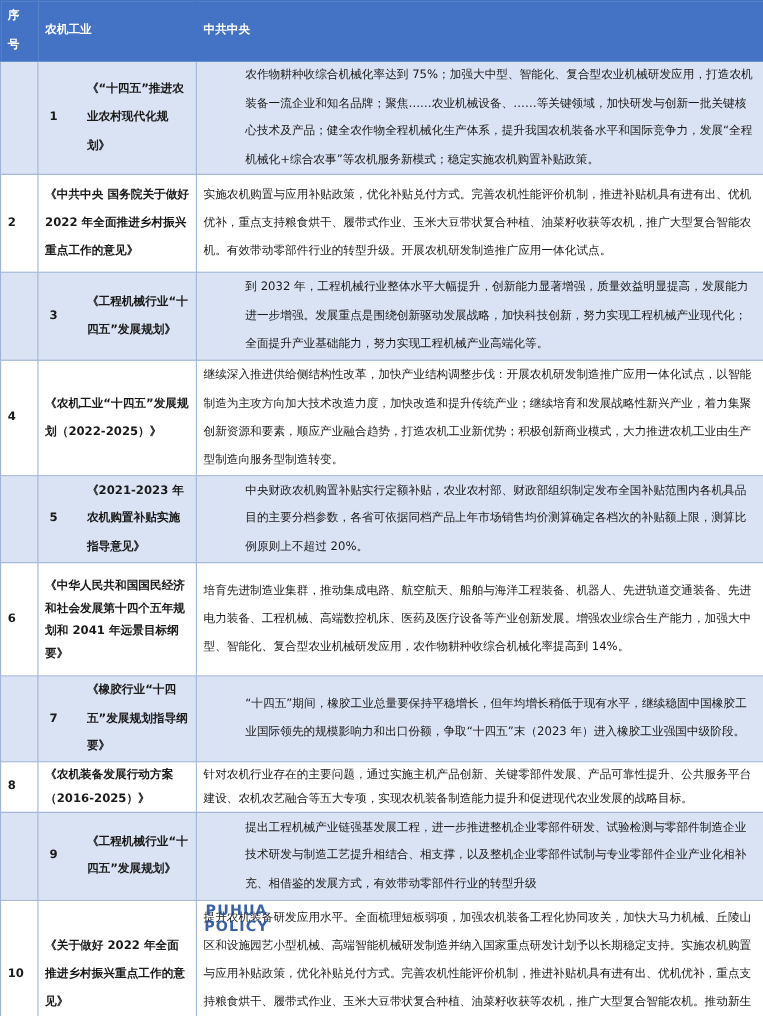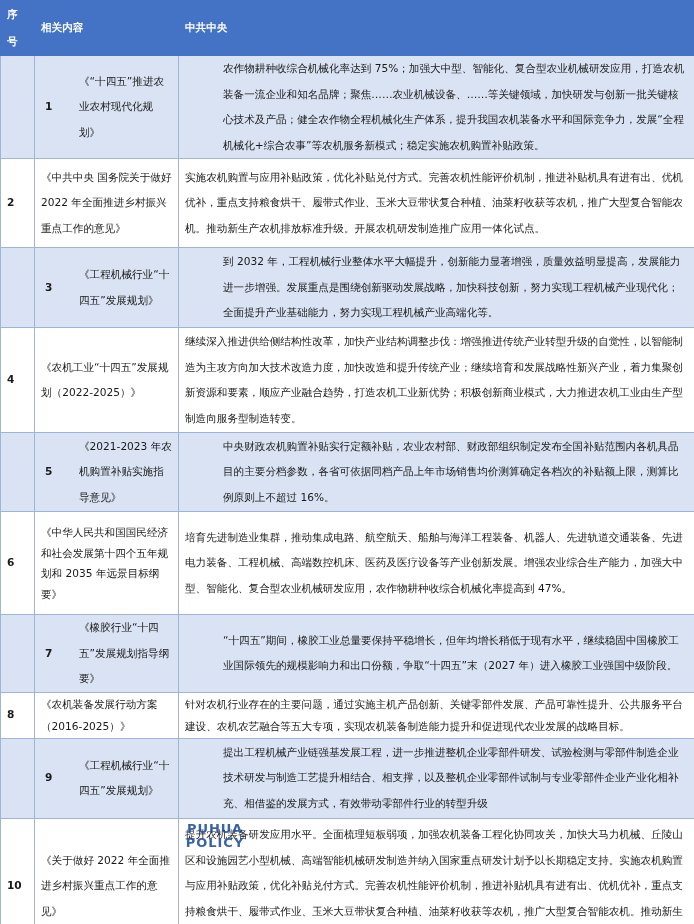--- a/index.html
+++ b/index.html
@@ -14,80 +14,80 @@
       font-size: 10.6px; line-height: 25.5px; text-align: left; word-break: break-all;
     }
     table.policy thead th {
       background: #4472c4; color: #ffffff; font-weight: bold; border-color: #4472c4;
       height: 54px; font-size: 10.6px;
     }
     table.policy thead th.seq { line-height: 27px; padding: 0 6px; }
     table.policy tbody tr.odd td { background: #dae3f3; padding-left: 44px; }
     table.policy tbody tr.even td { background: #ffffff; }
     td.num { font-weight: bold; font-size: 11.5px; padding-left: 8px; }
-    td.name { padding-left: 8px; padding-right: 6px; }
+    td.name { padding-left: 8px; padding-right: 6px; font-weight: bold; }
     td.content { padding-left: 8px; padding-right: 8px; }
     .watermark {
       position: absolute; left: 160px; top: 822px; width: 110px; text-align: center;
       pointer-events: none; color: #1f4e9c; opacity: 0.88;
     }
     .watermark .wm-cn { font-size: 23px; font-weight: bold; letter-spacing: 1px; line-height: 26px; }
     .watermark .wm-en { font-size: 13px; font-weight: bold; letter-spacing: 1px; line-height: 14px; }
   </style>
 </head>
 <body>
 
 <table class="policy">
   <colgroup>
       <col class="c0">
       <col class="c1">
       <col class="c2">
     </colgroup>
   <thead>
     <tr style="height:54px">
       <th class="seq"><span>序</span><br><span>号</span></th>
-      <th>相关内容</th>
+      <th>农机工业</th>
       <th>中共中央</th>
     </tr>
   </thead>
   <tbody>
     <tr class="odd" style="height:93px">
       <td class="num">1</td>
       <td class="name">《“十四五”推进农业农村现代化规划》</td>
       <td class="content">农作物耕种收综合机械化率达到 75%；加强大中型、智能化、复合型农业机械研发应用，打造农机装备一流企业和知名品牌；聚焦……农业机械设备、……等关键领域，加快研发与创新一批关键核心技术及产品；健全农作物全程机械化生产体系，提升我国农机装备水平和国际竞争力，发展“全程机械化+综合农事”等农机服务新模式；稳定实施农机购置补贴政策。</td>
     </tr>
     <tr class="even" style="height:89px">
       <td class="num">2</td>
       <td class="name">《中共中央 国务院关于做好 2022 年全面推进乡村振兴重点工作的意见》</td>
-      <td class="content">实施农机购置与应用补贴政策，优化补贴兑付方式。完善农机性能评价机制，推进补贴机具有进有出、优机优补，重点支持粮食烘干、履带式作业、玉米大豆带状复合种植、油菜籽收获等农机，推广大型复合智能农机。推动新生产农机排放标准升级。开展农机研发制造推广应用一体化试点。</td>
+      <td class="content">实施农机购置与应用补贴政策，优化补贴兑付方式。完善农机性能评价机制，推进补贴机具有进有出、优机优补，重点支持粮食烘干、履带式作业、玉米大豆带状复合种植、油菜籽收获等农机，推广大型复合智能农机。有效带动零部件行业的转型升级。开展农机研发制造推广应用一体化试点。</td>
     </tr>
     <tr class="odd" style="height:80px">
       <td class="num">3</td>
       <td class="name">《工程机械行业“十四五”发展规划》</td>
       <td class="content">到 2032 年，工程机械行业整体水平大幅提升，创新能力显著增强，质量效益明显提高，发展能力进一步增强。发展重点是围绕创新驱动发展战略，加快科技创新，努力实现工程机械产业现代化；全面提升产业基础能力，努力实现工程机械产业高端化等。</td>
     </tr>
     <tr class="even" style="height:105px">
       <td class="num">4</td>
       <td class="name">《农机工业“十四五”发展规划（2022-2025）》</td>
-      <td class="content">继续深入推进供给侧结构性改革，加快产业结构调整步伐：增强推进传统产业转型升级的自觉性，以智能制造为主攻方向加大技术改造力度，加快改造和提升传统产业；继续培育和发展战略性新兴产业，着力集聚创新资源和要素，顺应产业融合趋势，打造农机工业新优势；积极创新商业模式，大力推进农机工业由生产型制造向服务型制造转变。</td>
+      <td class="content">继续深入推进供给侧结构性改革，加快产业结构调整步伐：开展农机研发制造推广应用一体化试点，以智能制造为主攻方向加大技术改造力度，加快改造和提升传统产业；继续培育和发展战略性新兴产业，着力集聚创新资源和要素，顺应产业融合趋势，打造农机工业新优势；积极创新商业模式，大力推进农机工业由生产型制造向服务型制造转变。</td>
     </tr>
     <tr class="odd" style="height:79px">
       <td class="num">5</td>
       <td class="name">《2021-2023 年农机购置补贴实施指导意见》</td>
-      <td class="content">中央财政农机购置补贴实行定额补贴，农业农村部、财政部组织制定发布全国补贴范围内各机具品目的主要分档参数，各省可依据同档产品上年市场销售均价测算确定各档次的补贴额上限，测算比例原则上不超过 16%。</td>
+      <td class="content">中央财政农机购置补贴实行定额补贴，农业农村部、财政部组织制定发布全国补贴范围内各机具品目的主要分档参数，各省可依据同档产品上年市场销售均价测算确定各档次的补贴额上限，测算比例原则上不超过 20%。</td>
     </tr>
     <tr class="even" style="height:103px">
       <td class="num">6</td>
-      <td class="name" style="line-height:20.5px">《中华人民共和国国民经济和社会发展第十四个五年规划和 2035 年远景目标纲要》</td>
-      <td class="content">培育先进制造业集群，推动集成电路、航空航天、船舶与海洋工程装备、机器人、先进轨道交通装备、先进电力装备、工程机械、高端数控机床、医药及医疗设备等产业创新发展。增强农业综合生产能力，加强大中型、智能化、复合型农业机械研发应用，农作物耕种收综合机械化率提高到 47%。</td>
+      <td class="name" style="line-height:20.5px">《中华人民共和国国民经济和社会发展第十四个五年规划和 2041 年远景目标纲要》</td>
+      <td class="content">培育先进制造业集群，推动集成电路、航空航天、船舶与海洋工程装备、机器人、先进轨道交通装备、先进电力装备、工程机械、高端数控机床、医药及医疗设备等产业创新发展。增强农业综合生产能力，加强大中型、智能化、复合型农业机械研发应用，农作物耕种收综合机械化率提高到 14%。</td>
     </tr>
     <tr class="odd" style="height:59px">
       <td class="num">7</td>
       <td class="name">《橡胶行业“十四五”发展规划指导纲要》</td>
-      <td class="content">“十四五”期间，橡胶工业总量要保持平稳增长，但年均增长稍低于现有水平，继续稳固中国橡胶工业国际领先的规模影响力和出口份额，争取“十四五”末（2027 年）进入橡胶工业强国中级阶段。</td>
+      <td class="content">“十四五”期间，橡胶工业总量要保持平稳增长，但年均增长稍低于现有水平，继续稳固中国橡胶工业国际领先的规模影响力和出口份额，争取“十四五”末（2023 年）进入橡胶工业强国中级阶段。</td>
     </tr>
     <tr class="even" style="height:46px">
       <td class="num">8</td>
       <td class="name" style="line-height:22px">《农机装备发展行动方案（2016-2025）》</td>
       <td class="content" style="line-height:22px">针对农机行业存在的主要问题，通过实施主机产品创新、关键零部件发展、产品可靠性提升、公共服务平台建设、农机农艺融合等五大专项，实现农机装备制造能力提升和促进现代农业发展的战略目标。</td>
     </tr>
     <tr class="odd" style="height:80px">
       <td class="num">9</td>
       <td class="name">《工程机械行业“十四五”发展规划》</td>
       <td class="content">提出工程机械产业链强基发展工程，进一步推进整机企业零部件研发、试验检测与零部件制造企业技术研发与制造工艺提升相结合、相支撑，以及整机企业零部件试制与专业零部件企业产业化相补充、相借鉴的发展方式，有效带动零部件行业的转型升级</td>

